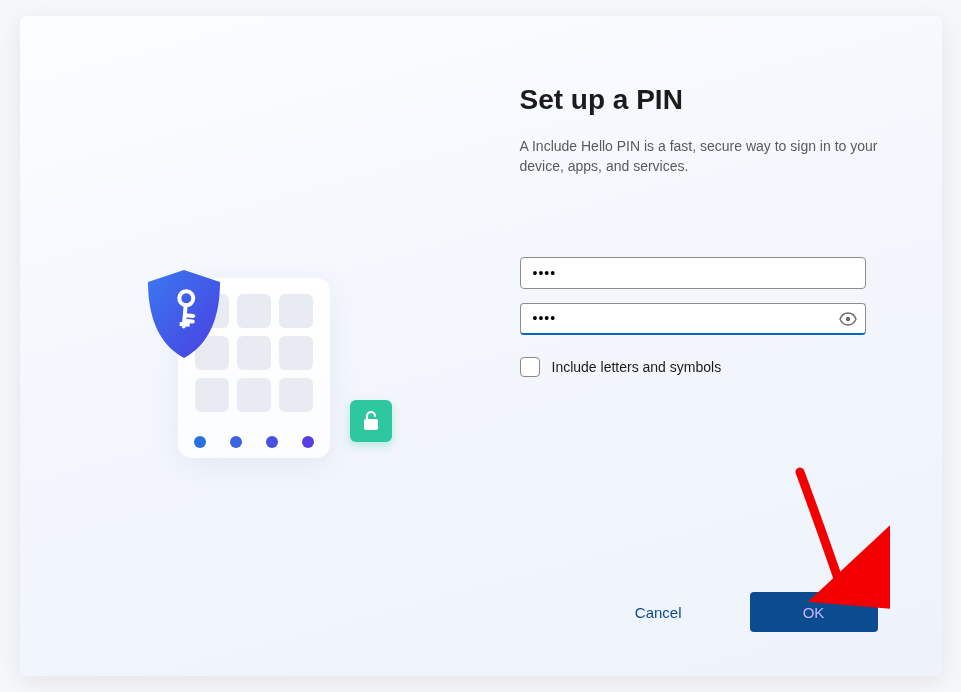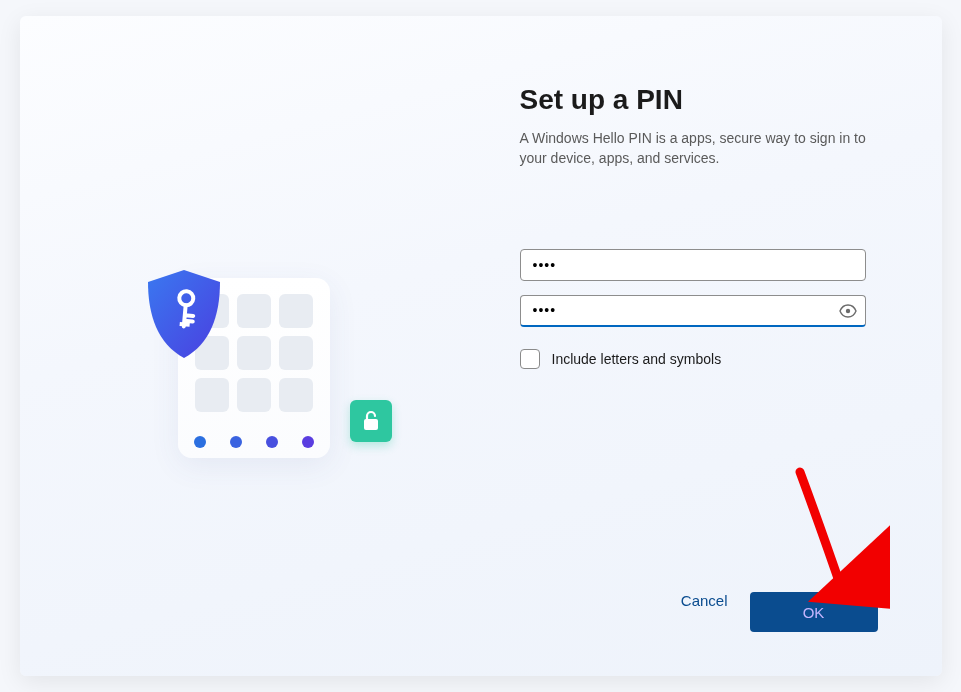--- a/index.html
+++ b/index.html
@@ -87,21 +87,21 @@
     }
     .right-pane {
       flex: 1;
       padding: 68px 64px 40px 0;
       position: relative;
     }
     .title {
       font-size: 28px;
       font-weight: 600;
       color: #1b1b1b;
-      margin-bottom: 12px;
+      margin-bottom: 20px;
     }
     .description {
       font-size: 14px;
       color: #5a5a5a;
       line-height: 1.45;
       max-width: 380px;
       margin-bottom: 80px;
     }
     .input-row {
       position: relative;
@@ -154,22 +154,22 @@
     }
     .checkbox-label {
       font-size: 14px;
       color: #1b1b1b;
     }
     .button-row {
       position: absolute;
       bottom: 44px;
       right: 64px;
       display: flex;
-      gap: 22px;
-      align-items: flex-start;
+      gap: 68px;
+      align-items: center;
       margin-left: 22px;
     }
     .btn-cancel {
       background: transparent;
       border: none;
       color: #0a4c8f;
       font-size: 15px;
       cursor: pointer;
       font-family: inherit;
     }
@@ -232,21 +232,21 @@
         <svg width="20" height="22" viewBox="0 0 20 22">
           <path d="M6 9 V6 a4 4 0 0 1 8 0" fill="none" stroke="#fff" stroke-width="2.2" stroke-linecap="round"></path>
           <rect x="3" y="9" width="14" height="11" rx="2" fill="#fff"></rect>
         </svg>
       </div>
     </div>
   </div>
 
   <div class="right-pane">
     <h1 class="title">Set up a PIN</h1>
-    <p class="description">A Windows Hello PIN is a apps, secure way to sign in to your device, apps, and services.</p>
+    <p class="description">A Include Hello PIN is a fast, secure way to sign in to your device, apps, and services.</p>
 
     <div class="input-row">
       <input type="password" class="pin-input" value="••••" style="">
     </div>
 
     <div class="input-row">
       <input type="password" class="pin-input focused" value="••••" style="">
       <button class="reveal-btn">
         <svg width="18" height="14" viewBox="0 0 18 14">
           <path d="M1 7 C3 2 7 1 9 1 C11 1 15 2 17 7 C15 12 11 13 9 13 C7 13 3 12 1 7 Z" fill="none" stroke="#6b6b6b" stroke-width="1.4"></path>

